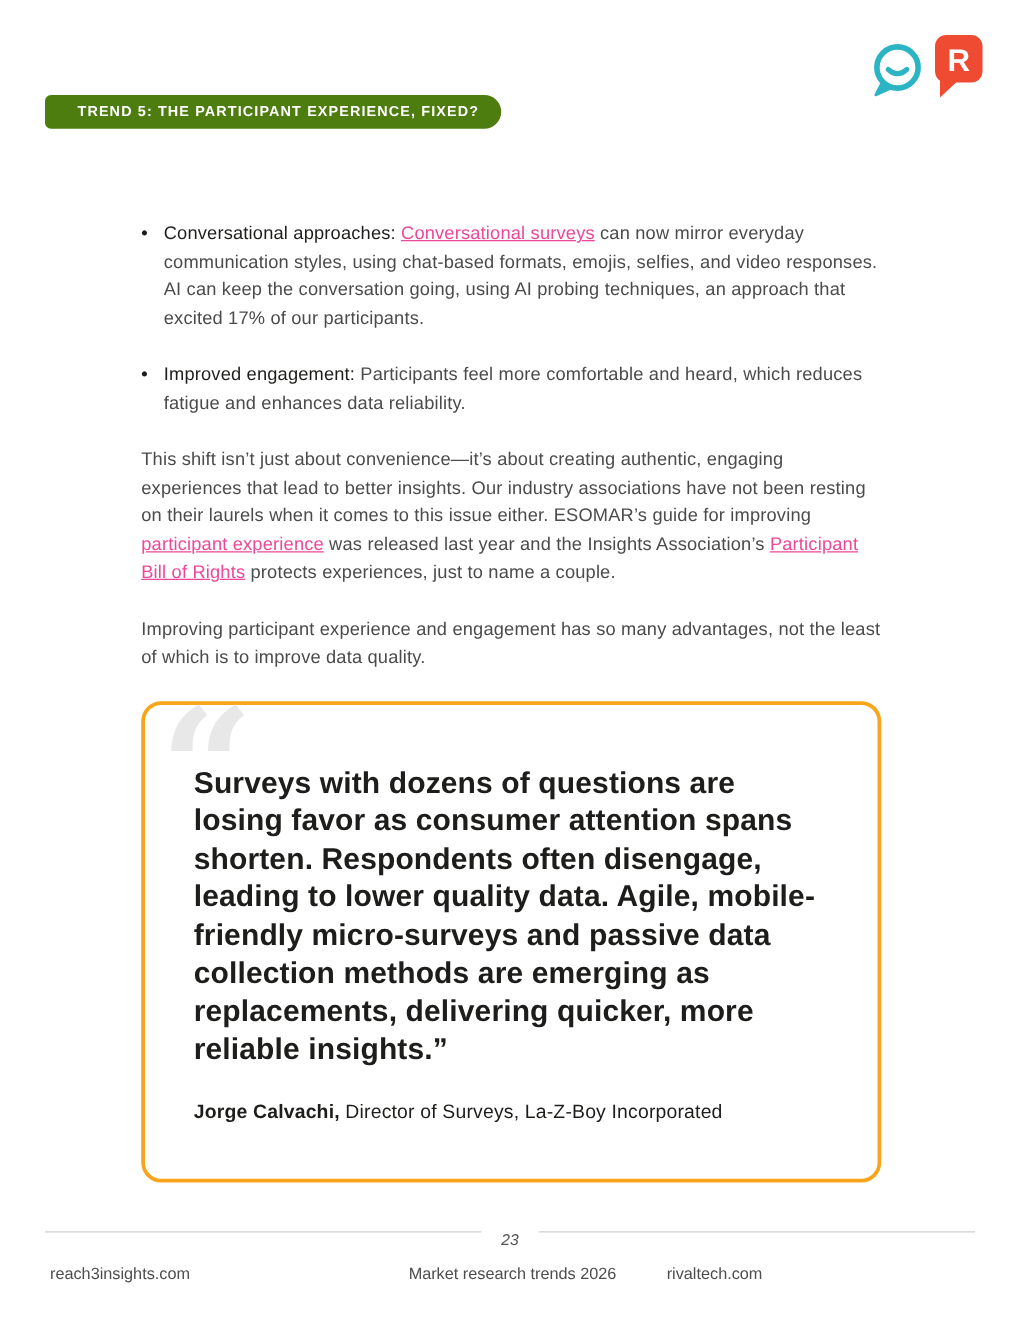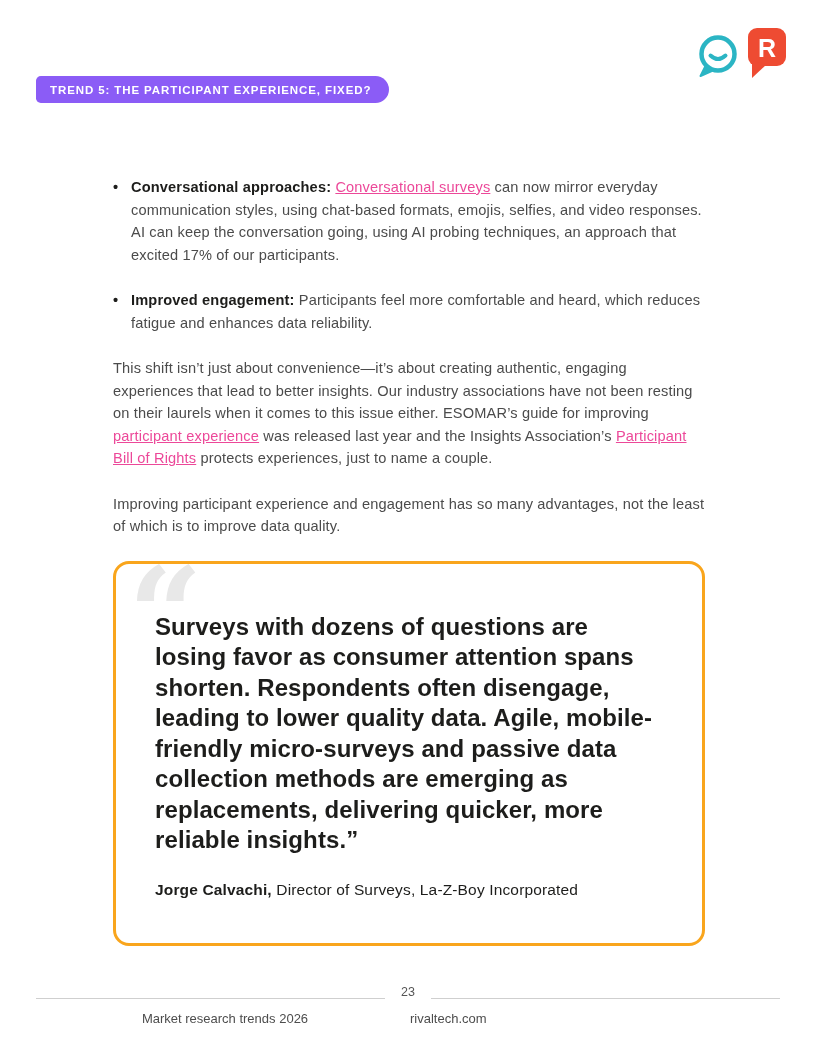--- a/index.html
+++ b/index.html
@@ -7,38 +7,38 @@
   body {
     width:816px; height:1056px; position:relative;
     font-family:"Liberation Sans", sans-serif;
     overflow:hidden;
   }
   .page { position:absolute; inset:0; background:#fff; }
 
   
   .trend-badge {
     position:absolute; left:36px; top:76px;
-    background:#8b5cf6; color:#ffffff;
+    background:#4d7c0f; color:#ffffff;
     font-size:11.5px; font-weight:bold; letter-spacing:0.9px;
-    padding:8px 18px 7px 14px;
+    padding:8px 18px 7px 26px;
     border-radius:5px 14px 14px 5px;
     white-space:nowrap;
   }
 
   
   .brand-logo { position:absolute; top:26px; right:28px; width:92px; height:54px; }
 
   
   .content {
     position:absolute; left:113px; top:176px; width:592px;
     color:#4b4b4b; font-size:14.6px; line-height:22.5px; letter-spacing:0.15px;
   }
   .bullet { display:flex; margin-bottom:23px; }
   .bullet .marker { width:18px; flex:none; color:#1d1d1b; font-weight:bold; }
-  .lead { color:#1d1d1b; font-weight:bold; }
+  .lead { color:#1d1d1b; font-weight:normal; }
   .doclink { color:#ec4899; text-decoration:underline; cursor:pointer; }
   .para { margin-bottom:23px; }
 
   
   .quote-box {
     position:relative; margin-top:6px;
     border:3px solid #F9A51C; border-radius:16px;
     padding:48px 40px 42px 39px;
   }
   .quote-mark {
@@ -54,21 +54,21 @@
   }
   .quote-attr {
     position:relative; z-index:1; margin-top:23px;
     font-size:15.5px; color:#1d1d1b;
   }
   .quote-attr .name { font-weight:bold;text-align:center; }
 
   
   .footer-rule {
     position:absolute; left:36px; right:36px; top:985px;
-    display:flex; align-items:flex-end;
+    display:flex; align-items:flex-start;font-style:italic;
   }
   .footer-rule .line { flex:1; height:1px; background:#cfcfcf; }
   .footer-rule .pagenum { padding:0 16px; font-size:12.5px; color:#555; }
   .footer-row {
     position:absolute; left:40px; right:36px; top:1011px;
     display:flex; font-size:13px; color:#4d4d4d;
   }
   .footer-row .cell { flex:1; }
   .footer-row .c { text-align:center; }
   .footer-row .r { text-align:left; }
@@ -128,17 +128,18 @@
 
   </div>
 
   <div class="footer-rule">
     <div class="line"></div>
     <span class="pagenum">23</span>
     <div class="line"></div>
   </div>
 
   <div class="footer-row">
+    <span class="cell"><a>reach3insights.com</a></span>
     <span class="cell c">Market research trends 2026</span>
     <span class="cell r"><a>rivaltech.com</a></span>
   </div>
 
 </div>
 
 </body></html>

